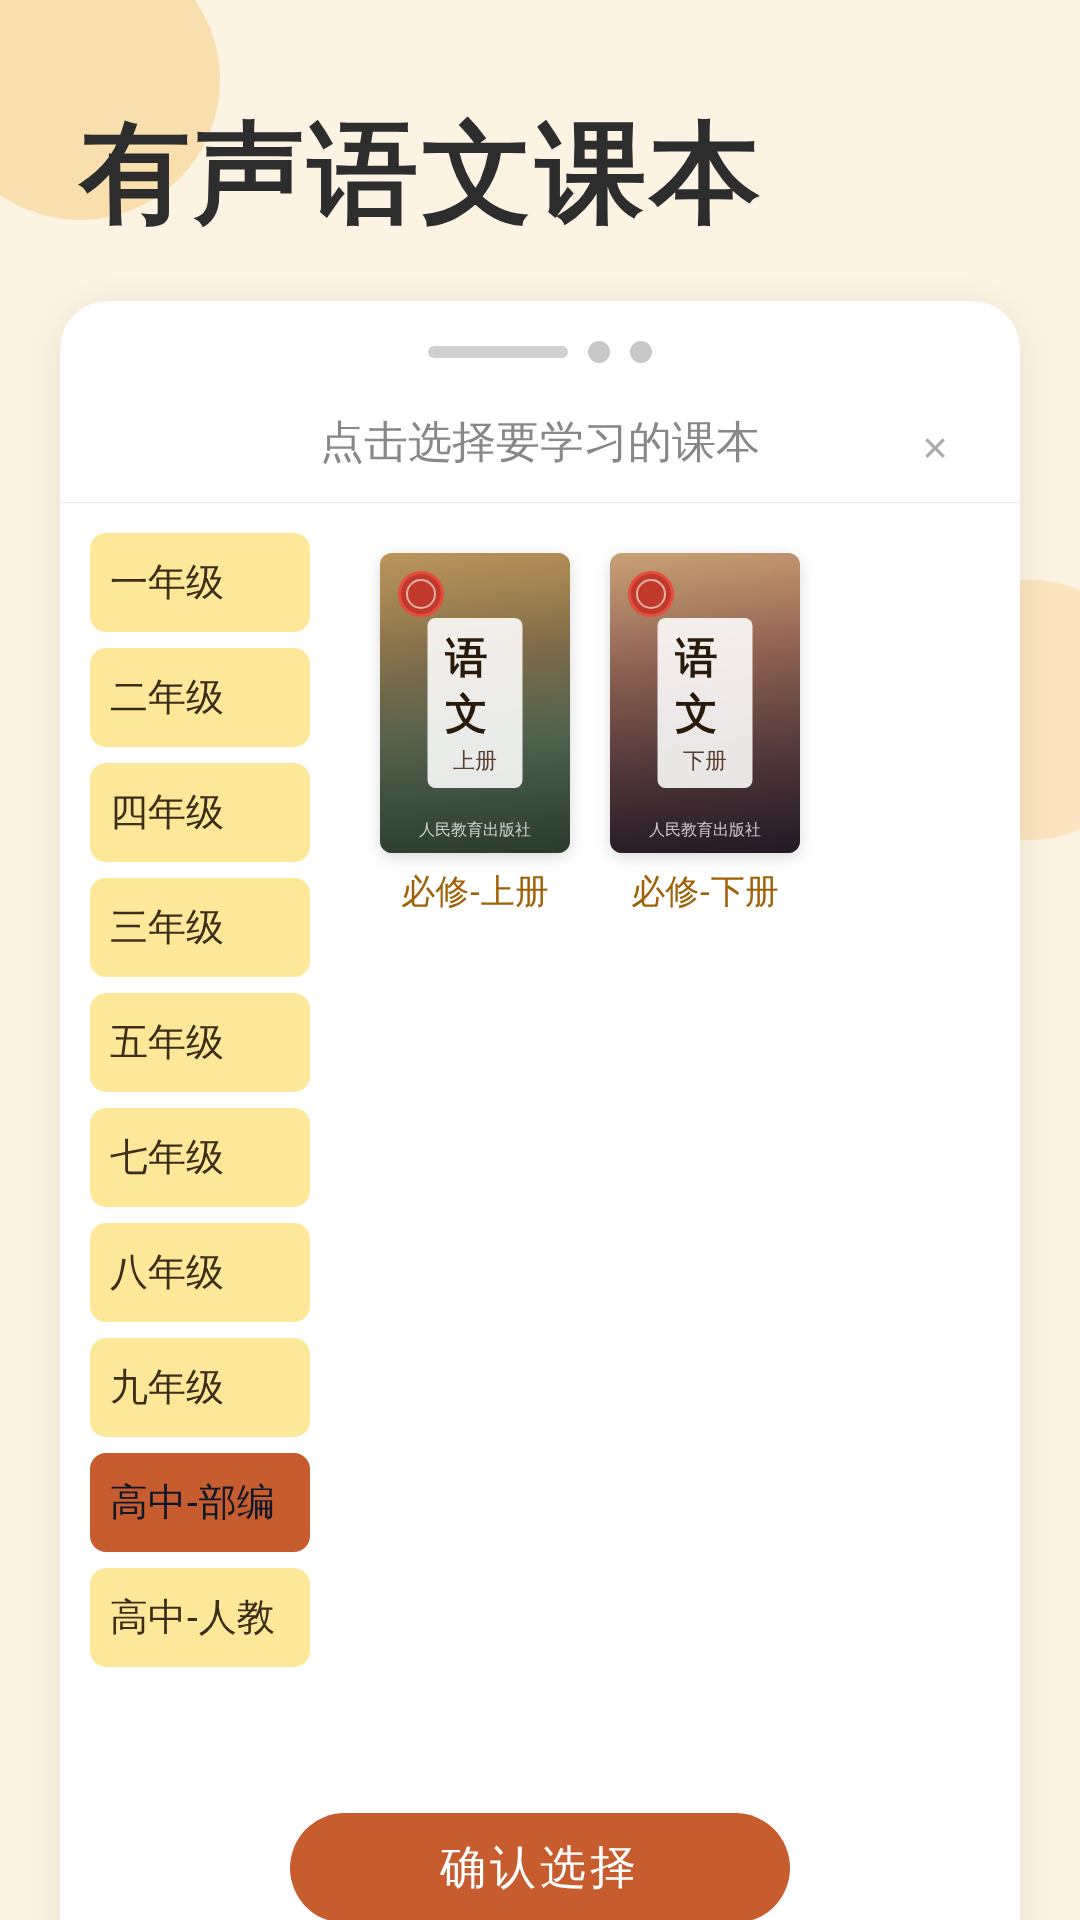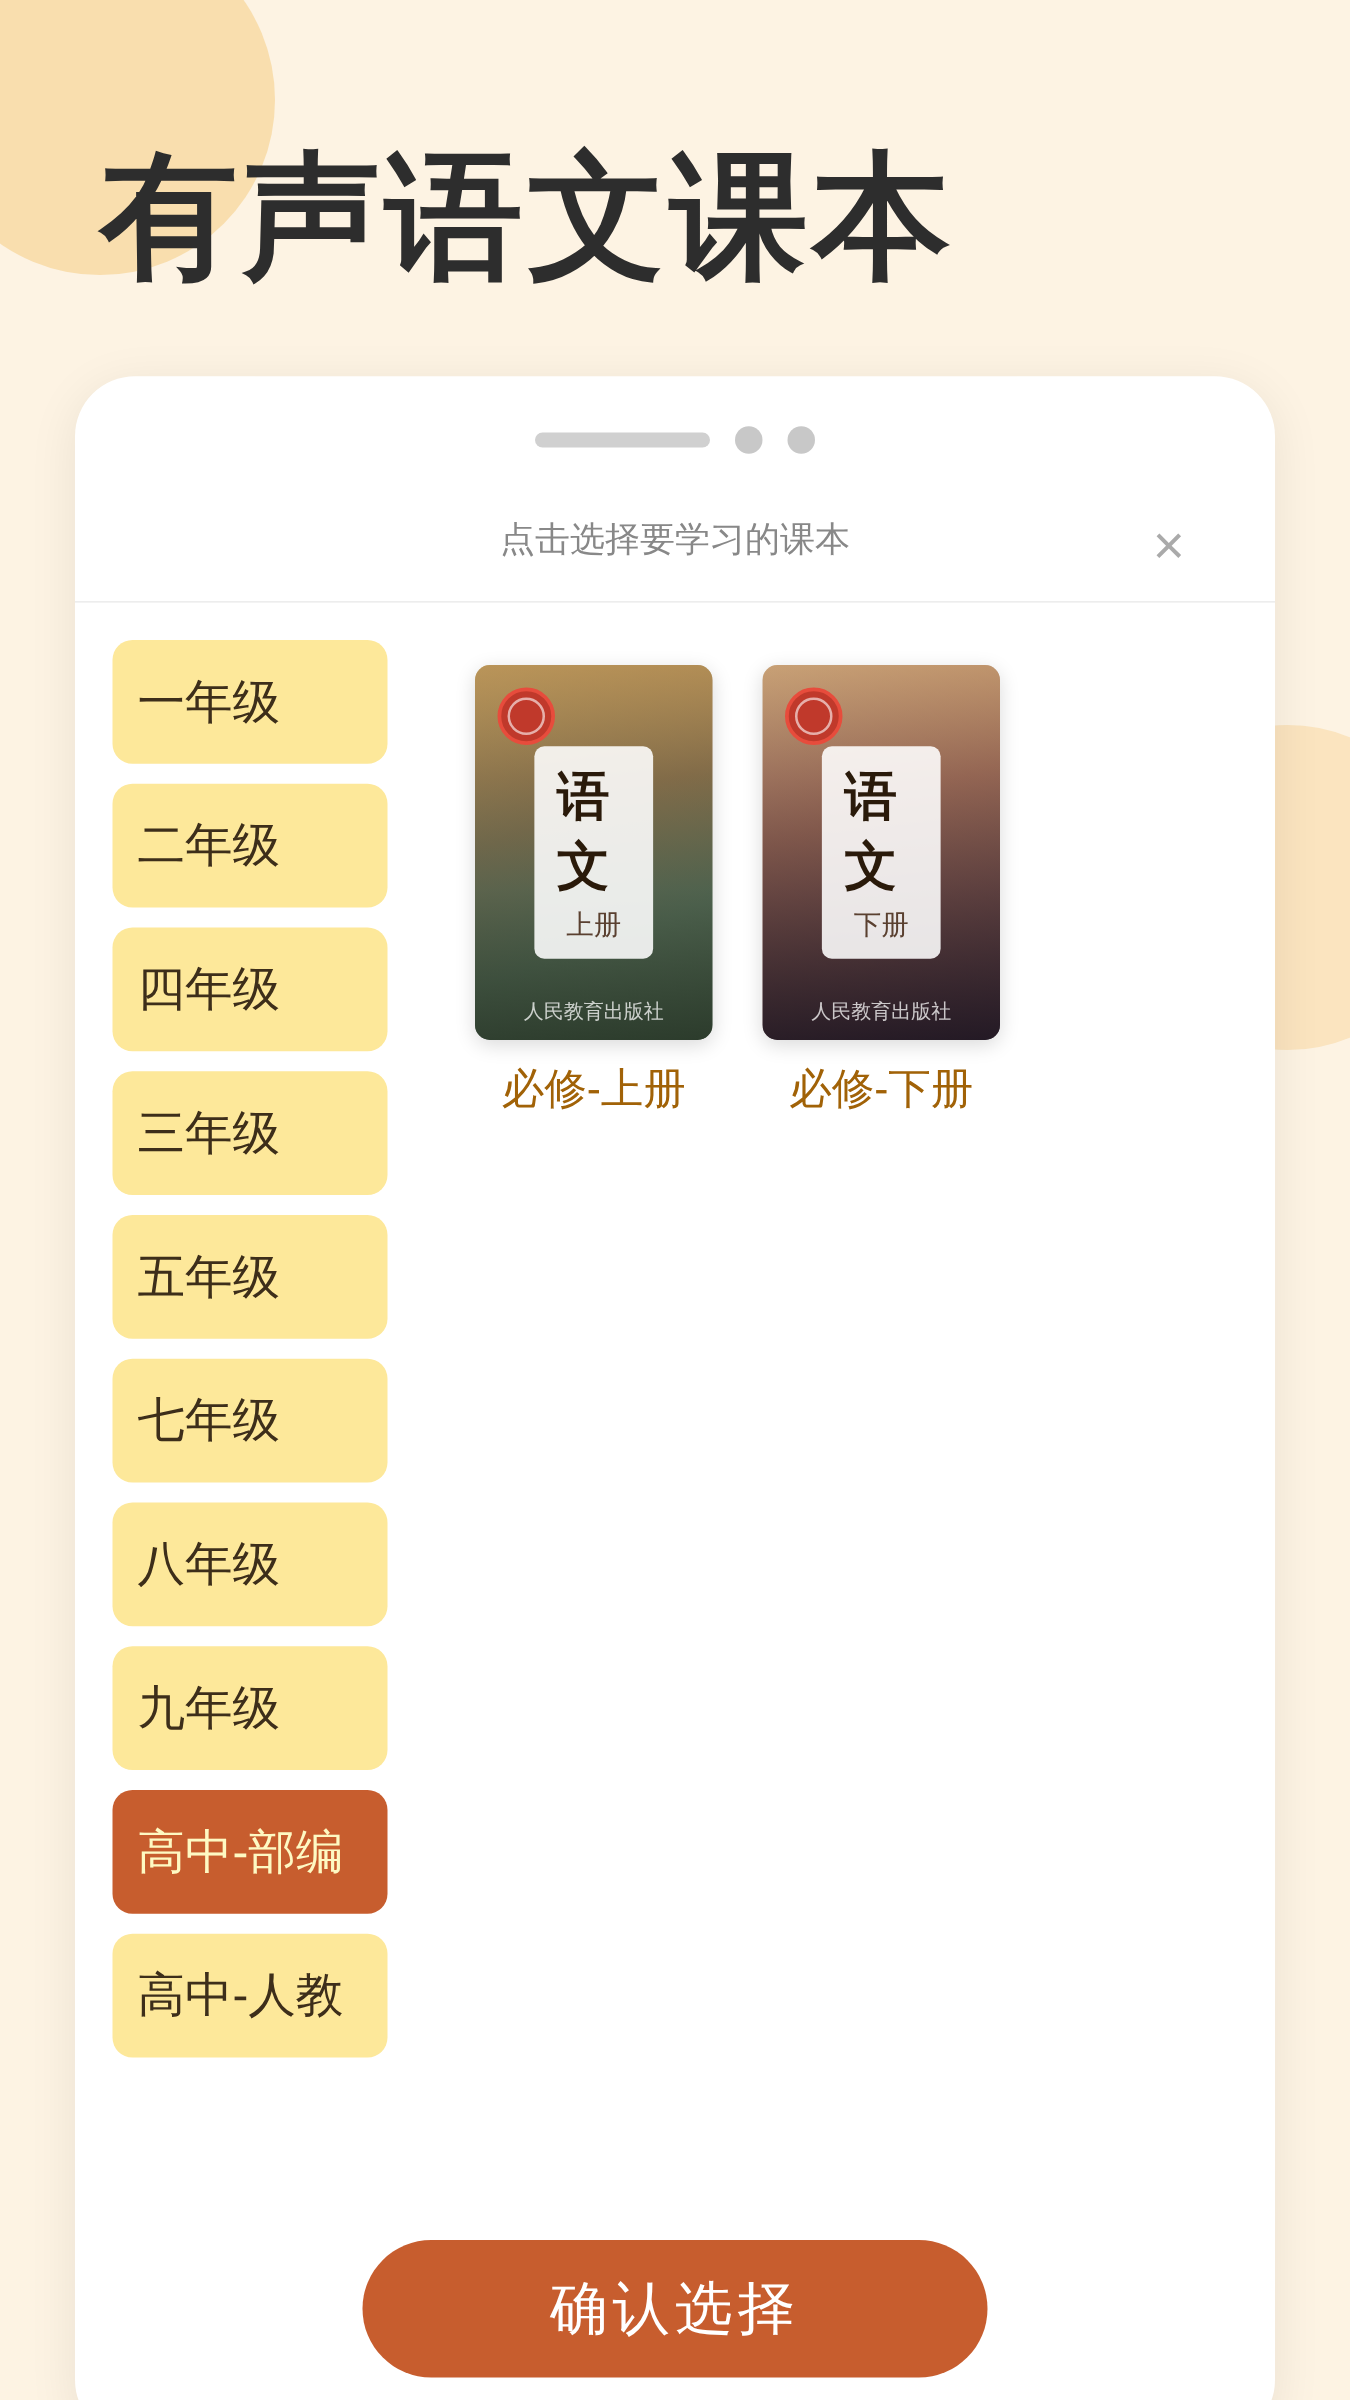--- a/index.html
+++ b/index.html
@@ -90,21 +90,21 @@
     .modal-header {
       display: flex;
       align-items: center;
       justify-content: center;
       padding: 20px 60px 30px 60px;
       border-bottom: 1.5px solid #e8e8e8;
       position: relative;
     }
 
     .modal-header-title {
-      font-size: 28px;
+      font-size: 44px;
       color: #888;
       font-weight: 400;
     }
 
     .close-btn {
       position: absolute;
       right: 60px;
       top: 50%;
       transform: translateY(-50%);
       width: 50px;
@@ -142,21 +142,21 @@
       padding: 24px 20px;
       text-align: left;
       font-size: 38px;
       color: #3d2e1a;
       cursor: pointer;
       font-weight: 500;
     }
 
     .grade-item.active {
       background: #c75d2e;
-      color: #fef9c3;
+      color: #0f172a;
     }
 
     
     .book-list {
       flex: 1;
       padding: 30px 30px;
     }
 
     .book-grid {
       display: flex;

